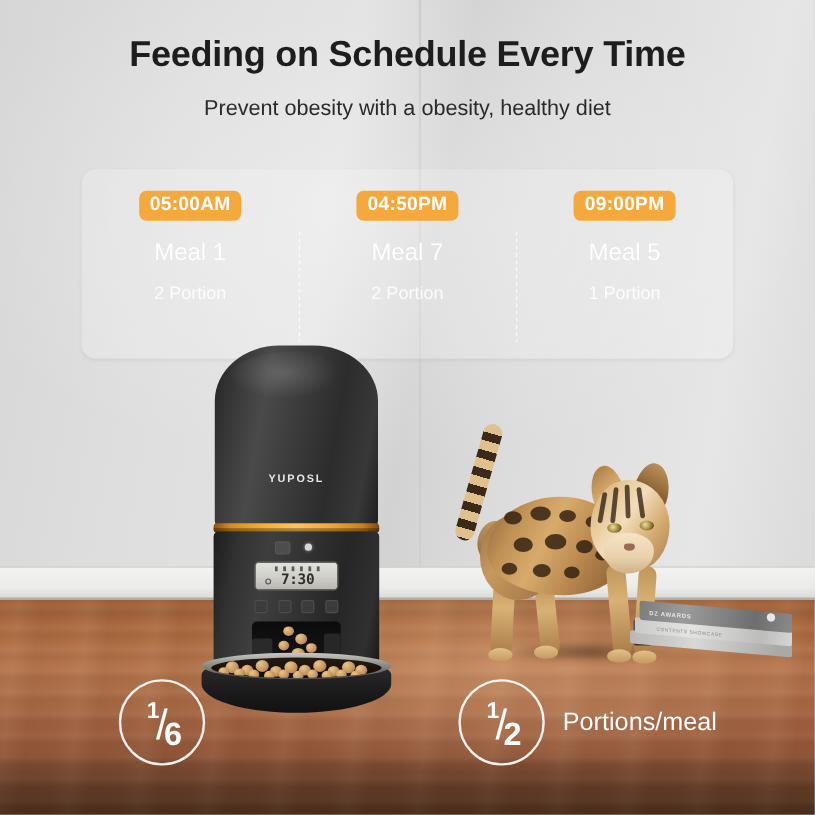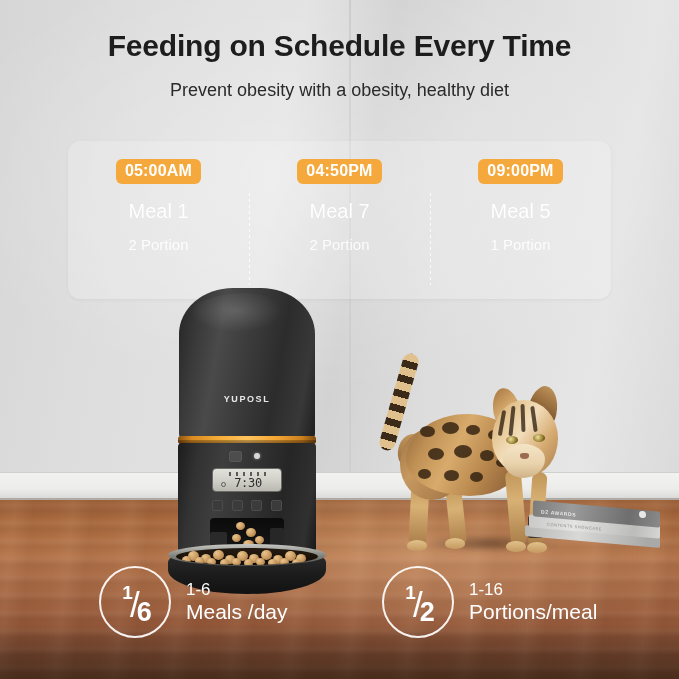--- a/index.html
+++ b/index.html
@@ -282,21 +282,21 @@
       #5b5b57 0, #5b5b57 2px, transparent 2px, transparent 7px);
     background-size: 7px 4px;
   }
   .lcd-time {
     position: absolute;
     left: 0; top: 7px;
     width: 70px;
     text-align: center;
     font-family: "DejaVu Sans Mono", monospace;
     font-size: 12px;
-    font-weight: normal;
+    font-weight: bold;
     color: #2e2e2c;
     letter-spacing: -0.3px;
   }
   .lcd-dot {
     position: absolute;
     left: 8px; top: 13px;
     width: 5px; height: 5px;
     border-radius: 50%;
     border: 1px solid #5d5d59;
   }
@@ -764,33 +764,28 @@
   </div>
 
   <div class="feature feature-1">
     <div class="circle-badge">
       <div class="frac">
         <span class="frac-num">1</span>
         <span class="frac-slash">/</span>
         <span class="frac-den">6</span>
       </div>
     </div>
-    <div class="feature-text">
-      <div class="feature-range">1-6</div>
-      <div class="feature-unit">Meals /day</div>
-    </div>
   </div>
 
   <div class="feature feature-2">
     <div class="circle-badge">
       <div class="frac">
         <span class="frac-num">1</span>
         <span class="frac-slash">/</span>
         <span class="frac-den">2</span>
       </div>
     </div>
     <div class="feature-text">
-      <div class="feature-range">1-16</div>
       <div class="feature-unit">Portions/meal</div>
     </div>
   </div>
 
 </div>
 
 </body></html>

